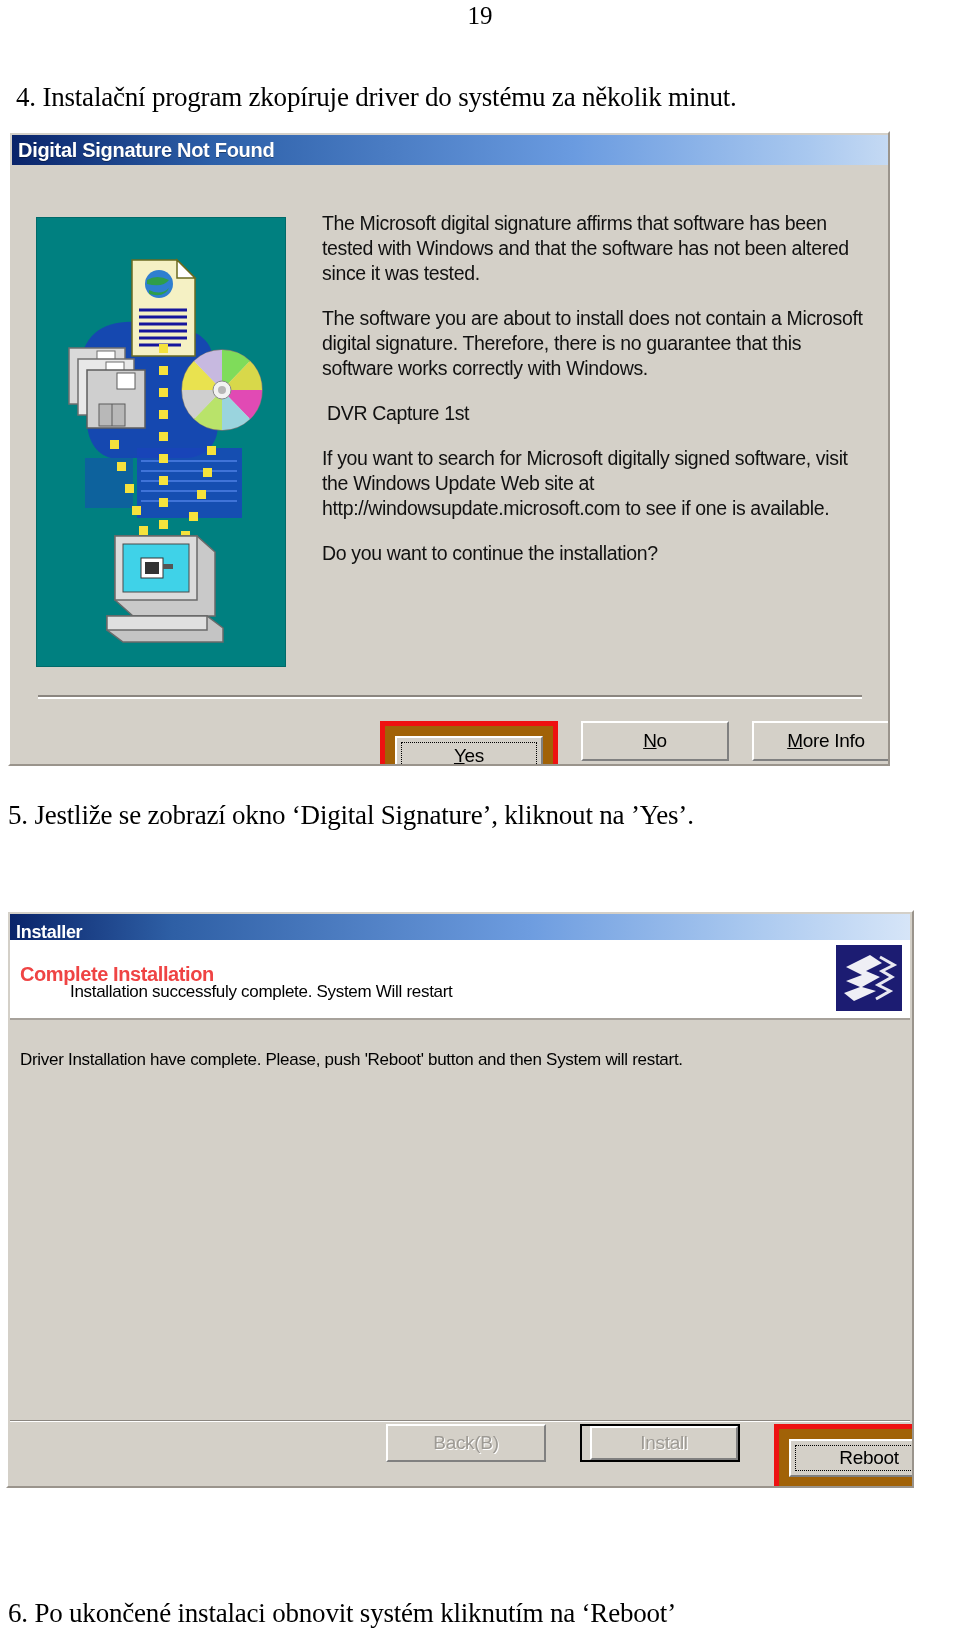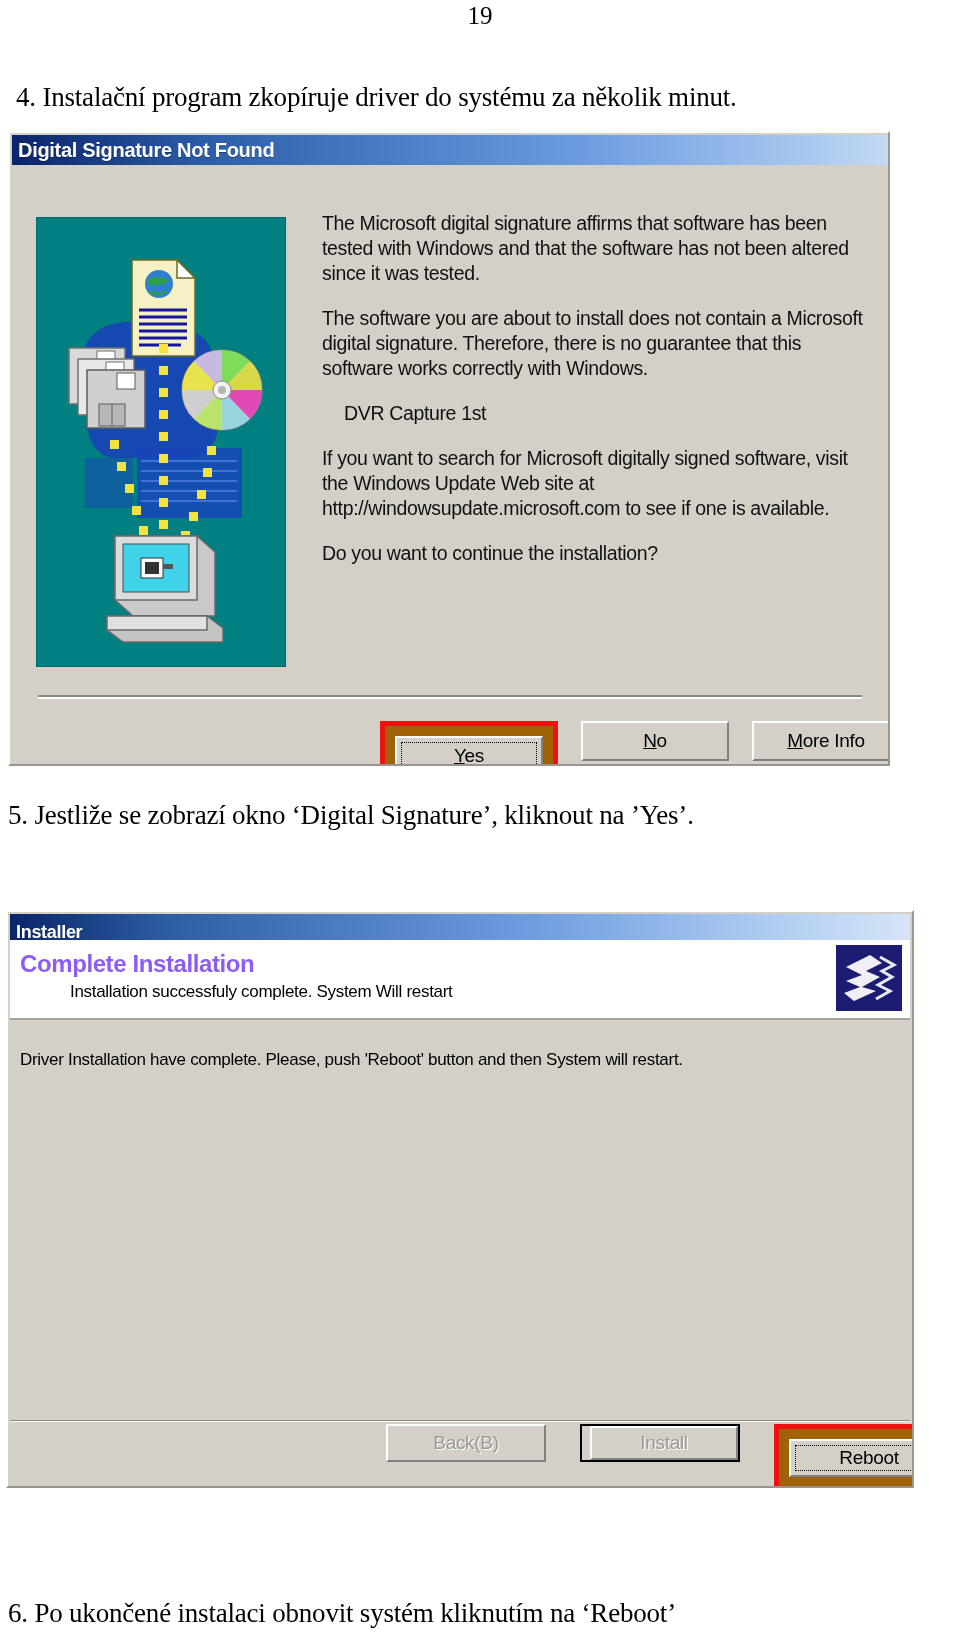--- a/index.html
+++ b/index.html
@@ -110,21 +110,21 @@
     left: 310px;
     top: 46px;
     width: 545px;
     font-family: "Liberation Sans", sans-serif;
     font-size: 19.5px;
     line-height: 25px;
     color: #111;
     letter-spacing: -0.35px;
   }
   .dlg1-text p { margin: 0 0 20px 0; }
-  .dlg1-text p.indent { margin-left: 22px; }
+  .dlg1-text p.indent { margin-left: 5px; }
 
   .dlg1-sep {
     position: absolute;
     left: 26px; top: 530px;
     width: 824px; height: 0;
     border-top: 2px solid #8b8680;
     border-bottom: 2px solid #ffffff;
   }
 
   .btnrow1 {
@@ -195,25 +195,25 @@
   }
   .dlg2-white {
     position: absolute;
     left: 2px; top: 28px;
     width: 900px; height: 80px;
     background: #ffffff;
     border-bottom: 2px solid #a7a29b;
   }
   .dlg2-head {
     position: absolute;
-    left: 10px; top: 10px;
+    left: 10px; top: 23px;
     font-family: "Liberation Sans", sans-serif;
     font-weight: bold;
-    font-size: 24px;
-    color: #8b5cf6;
+    font-size: 20px;
+    color: #ef4444;
     letter-spacing: -0.4px;
   }
   .dlg2-sub {
     position: absolute;
     left: 60px; top: 42px;
     font-family: "Liberation Sans", sans-serif;
     font-size: 17px;
     color: #000;
     letter-spacing: -0.3px;
   }

